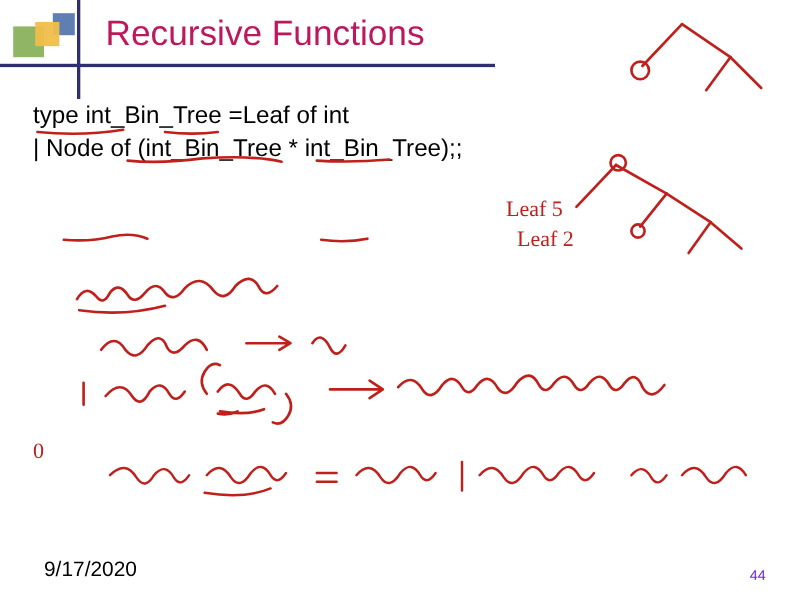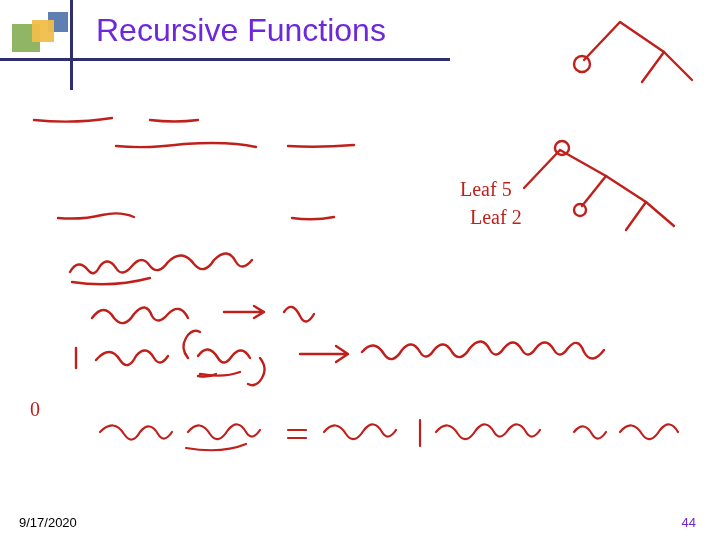--- a/index.html
+++ b/index.html
@@ -3,41 +3,45 @@
 <meta charset="utf-8">
 <style>
   html,body{margin:0;padding:0}
   body{width:720px;height:540px;background:#fff;font-family:Verdana,Geneva,sans-serif;position:relative;overflow:hidden}
   .decor{position:absolute;top:12px;left:12px;width:60px;height:50px}
   .decor .sq1{position:absolute;top:0;left:36px;width:20px;height:20px;background:#5f7fb3}
   .decor .sq2{position:absolute;top:12px;left:0;width:28px;height:28px;background:#8fb565}
   .decor .sq3{position:absolute;top:8px;left:20px;width:22px;height:22px;background:#f0bf4a;opacity:.95}
   .rule-h{position:absolute;top:58px;left:0;width:450px;height:3px;background:#2f2f6f}
   .rule-v{position:absolute;top:0;left:70px;width:3px;height:90px;background:#2f2f6f}
-  .title{position:absolute;top:12px;left:96px;font-size:32px;color:#6d28d9}
+  .title{position:absolute;top:12px;left:96px;font-size:32px;color:#be185d}
   .content{position:absolute;top:90px;left:30px;right:20px;font-size:22px;line-height:1.35;color:#000}
   .content .block{margin-bottom:18px}
   .ink{position:absolute;inset:0;pointer-events:none}
-  .footer-date{position:absolute;bottom:10px;left:19px;font-size:13px;color:#000}
+  .footer-date{position:absolute;bottom:10px;left:40px;font-size:19px;color:#000}
   .footer-num{position:absolute;bottom:10px;right:24px;font-size:13px;color:#6d28d9}
 </style>
 </head>
 <body>
 
 <div class="decor">
   <div class="sq1"></div>
   <div class="sq2"></div>
   <div class="sq3"></div>
 </div>
 <div class="rule-h"></div>
 <div class="rule-v"></div>
 
 <div class="title">Recursive Functions</div>
 
 <div class="content">
+  <div class="block">
+    <div>type int_Bin_Tree =Leaf of int</div>
+    <div>| Node of (int_Bin_Tree * int_Bin_Tree);;</div>
+  </div>
 </div>
 
 <svg class="ink" viewBox="0 0 720 540" xmlns="http://www.w3.org/2000/svg">
   <g stroke="#c0201b" stroke-width="2.4" fill="none" stroke-linecap="round" stroke-linejoin="round">
 
     <path d="M34 120 q40 4 78 -2"></path>
     <path d="M150 120 q25 3 48 0"></path>
     <path d="M116 146 q30 3 68 -2 q46 -3 72 3"></path>
     <path d="M288 146 q30 2 66 -1"></path>
     <path d="M58 218 q24 2 44 -3 q18 -4 32 2"></path>

